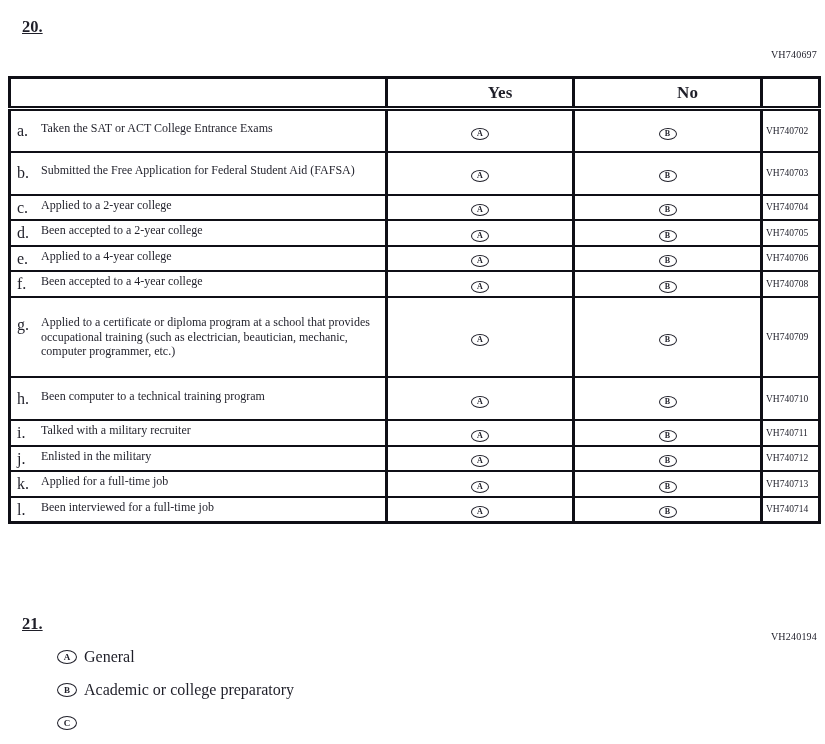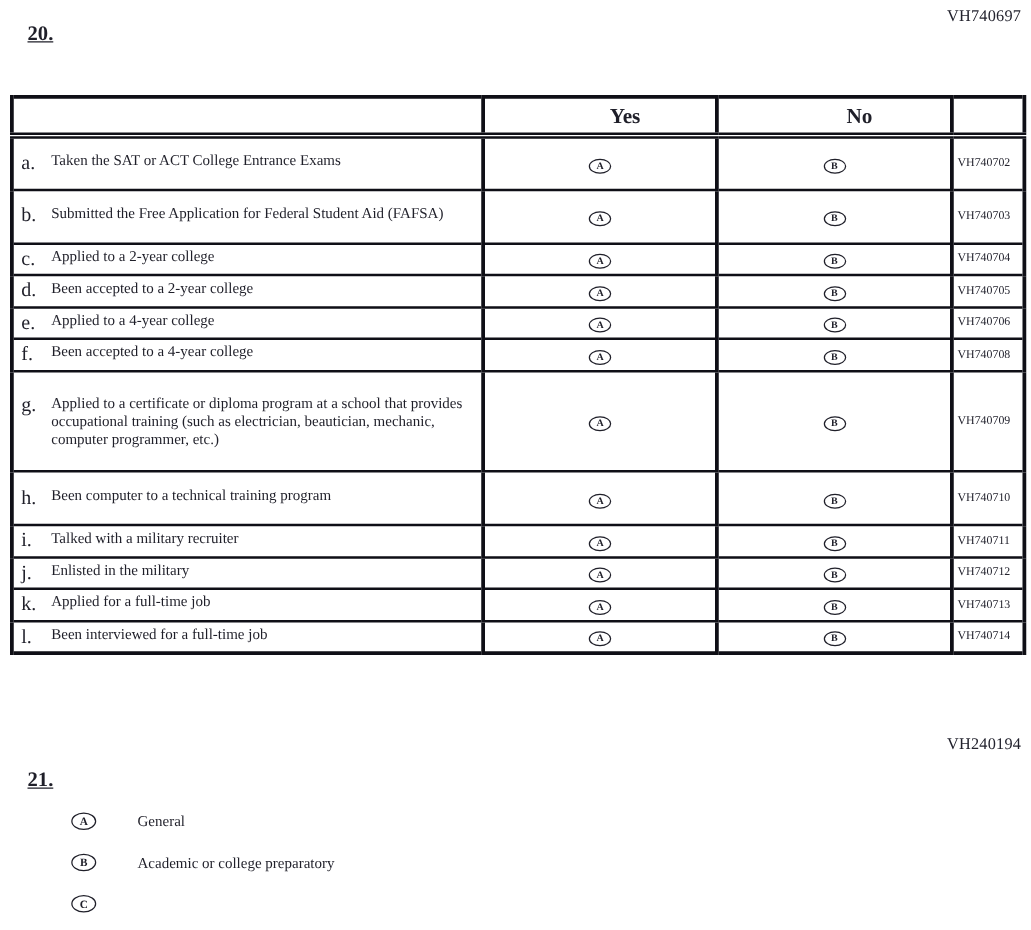--- a/index.html
+++ b/index.html
@@ -8,23 +8,24 @@
     position:relative;
     width:825px; height:744px;
     background:#fff;
     color:#1f1f29;
     font-family:"Liberation Serif", serif;
     overflow:hidden;
   }
   .var-code {
     position:absolute;
     right:8px;
-    font-size:13px;
+    font-size:10px;
     letter-spacing:0.2px;
     color:#23232e;
+    margin-top:44px;
   }
   .var-code.top { top:5px; }
   .var-code.mid { top:587px; }
 
   
   .question {
     position:absolute;
     left:22px;
     display:flex;
     align-items:flex-start;
@@ -108,22 +109,22 @@
     align-items:center;
     height:22px;
     margin-bottom:11px;
   }
   .option-row .bubble {
     width:20px; height:14px;
     font-size:9px;
     flex:0 0 20px;
   }
   .option-label {
-    margin-left:33px;
-    font-size:12px;
+    margin-left:7px;
+    font-size:16px;
   }
 </style>
 </head>
 <body>
 
 <div class="page">
 
   <div class="var-code top">VH740697</div>
 
   <div class="question q20">

